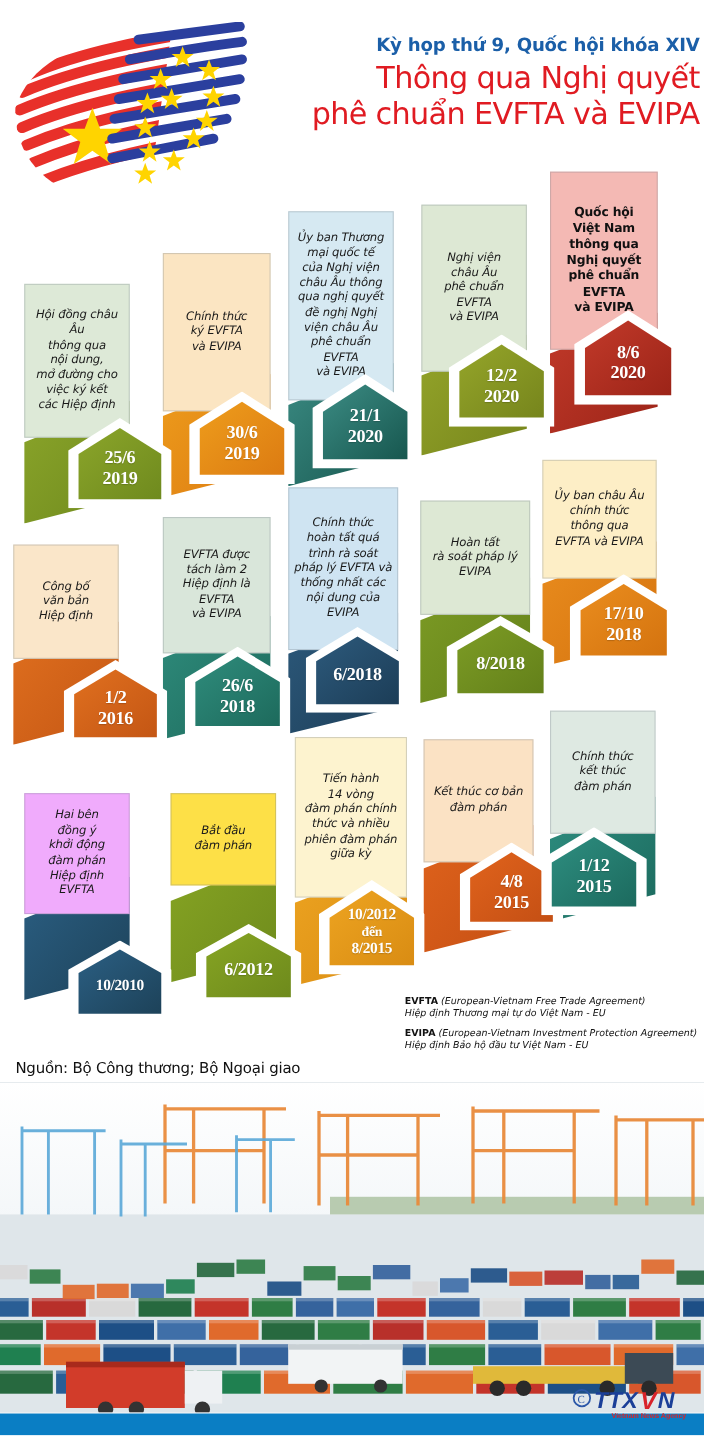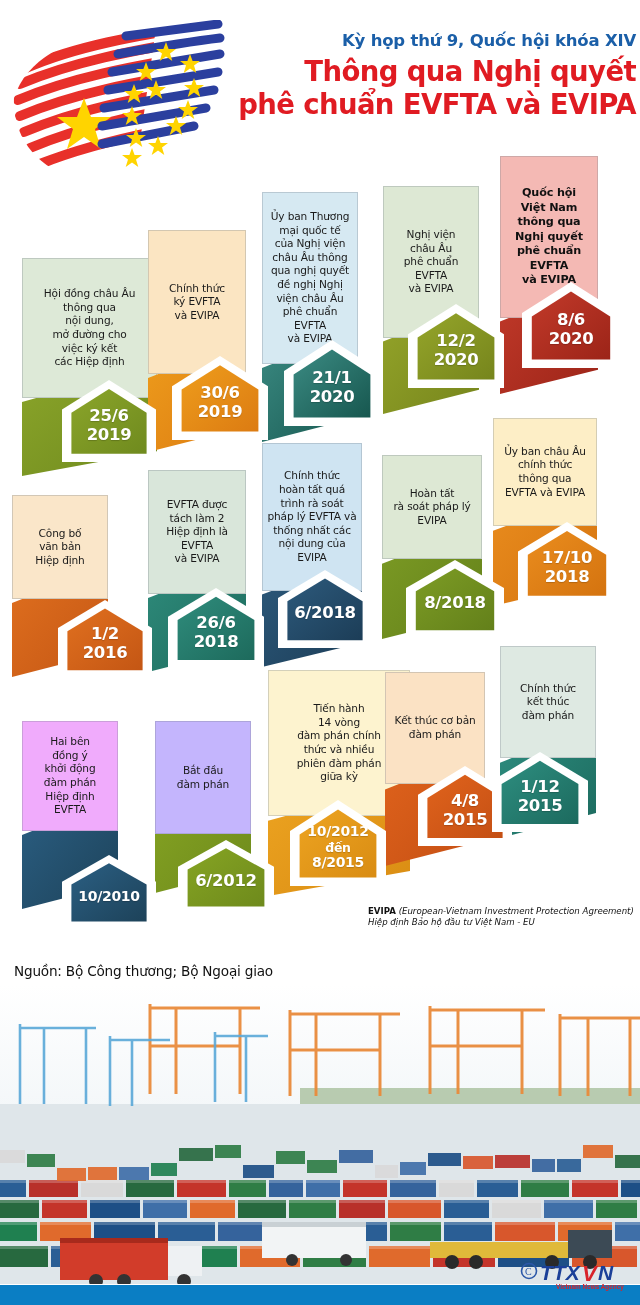--- a/index.html
+++ b/index.html
@@ -6,38 +6,38 @@
   body{width:640px;height:1305px;position:relative;overflow:hidden;
        font-family:"DejaVu Sans","Liberation Sans",sans-serif;}
 
   #page{position:absolute;left:0;top:0;width:640px;height:1305px;background:#ffffff;overflow:hidden;}
 
   
   .flag-wrap{position:absolute;left:6px;top:20px;width:250px;height:160px;}
   .hdr{position:absolute;left:232px;top:30px;width:404px;text-align:right;}
   .hdr .kicker{color:#1b5fa8;font-size:16.5px;font-weight:bold;letter-spacing:-0.2px;
                line-height:22px;margin-bottom:3px;}
-  .hdr .main{color:#e01b22;font-size:27.5px;font-weight:bold;line-height:33px;letter-spacing:-0.6px;}
+  .hdr .main{color:#e01b22;font-size:27.5px;font-weight:normal;line-height:33px;letter-spacing:-0.6px;}
 
   
   .card{position:absolute;}
   .card .panel{position:absolute;left:0;top:0;width:100%;box-sizing:border-box;
                border:1px solid rgba(120,130,140,.30);
                display:flex;align-items:center;justify-content:center;text-align:center;}
-  .card .panel span{display:block;padding:5px 4px;font-size:10.6px;
+  .card .panel span{display:block;padding:5px 4px;font-style:italic;font-size:10.6px;
                     line-height:13.6px;color:#1a1a1a;letter-spacing:-0.15px;}
   .card.hl .panel span{font-style:normal;font-weight:bold;font-size:11.2px;line-height:14.5px;color:#111;}
   .card .band{position:absolute;left:0;width:100%;}
   .card .band svg{display:block;width:100%;height:100%;}
   .badge{position:absolute;}
   .badge svg{display:block;width:100%;height:100%;}
   .badge .dt{position:absolute;left:0;right:0;top:0;bottom:0;display:flex;flex-direction:column;
              align-items:center;justify-content:center;color:#fff;font-weight:bold;
              font-size:16.5px;line-height:18.5px;letter-spacing:-0.3px;
-             text-shadow:0 1px 1px rgba(0,0,0,.18);padding-top:9px;box-sizing:border-box;}
+             text-shadow:0 1px 1px rgba(0,0,0,.18);padding-top:9px;box-sizing:border-box;font-family:Liberation Serif, serif;}
   .badge .dt.sm{font-size:14px;line-height:15.5px;}
   .badge .dt .l2{font-size:12.5px;font-weight:bold;}
 
   
   .legend{position:absolute;left:368px;top:906px;width:268px;font-style:italic;
           font-size:8.6px;line-height:11.4px;color:#111;}
   .legend b{font-style:normal;font-weight:bold;}
   .legend p{margin:0 0 6px 0;}
   .source{position:absolute;left:14px;top:963px;font-size:13.6px;color:#111;letter-spacing:-0.2px;}
 
@@ -131,25 +131,25 @@
           <svg viewBox="0 0 100 100" preserveAspectRatio="none">
             <defs>
               <linearGradient id="bg1" x1="0" y1="0" x2="1" y2="1">
                 <stop offset="0" stop-color="#86a423"></stop>
                 <stop offset="1" stop-color="#6e8a1c"></stop>
               </linearGradient>
             </defs>
             <polygon points="0,34 100,0 100,78 0,100" fill="url(#bg1)"></polygon>
           </svg>
         </div>
-        <div class="panel" style="height: 113px; background: #c4b5fd;">
+        <div class="panel" style="height: 84px; background: #fde047;">
           <span>Bắt đầu<br>đàm phán</span>
         </div>
       </div>
-      <div class="card" style="left: 268px; top: 670px; width: 102px; height: 226px; padding-left: 40px;">
+      <div class="card" style="left: 268px; top: 670px; width: 102px; height: 226px;">
         <div class="band" style="top: 112px; height: 114px;">
           <svg viewBox="0 0 100 100" preserveAspectRatio="none">
             <defs>
               <linearGradient id="bg2" x1="0" y1="0" x2="1" y2="1">
                 <stop offset="0" stop-color="#eda421"></stop>
                 <stop offset="1" stop-color="#d98c13"></stop>
               </linearGradient>
             </defs>
             <polygon points="0,34 100,0 100,78 0,100" fill="url(#bg2)"></polygon>
           </svg>
@@ -263,21 +263,21 @@
                 <stop offset="1" stop-color="#d4730f"></stop>
               </linearGradient>
             </defs>
             <polygon points="0,34 100,0 100,78 0,100" fill="url(#bg9)"></polygon>
           </svg>
         </div>
         <div class="panel" style="height: 108px; background: rgb(253, 238, 198);">
           <span>Ủy ban châu Âu<br>chính thức<br>thông qua<br>EVFTA và EVIPA</span>
         </div>
       </div>
-      <div class="card" style="left: 22px; top: 258px; width: 96px; height: 218px; padding-left: 39px;">
+      <div class="card" style="left: 22px; top: 258px; width: 96px; height: 218px;">
         <div class="band" style="top: 106px; height: 112px;">
           <svg viewBox="0 0 100 100" preserveAspectRatio="none">
             <defs>
               <linearGradient id="bg10" x1="0" y1="0" x2="1" y2="1">
                 <stop offset="0" stop-color="#8ba52a"></stop>
                 <stop offset="1" stop-color="#6f8a1e"></stop>
               </linearGradient>
             </defs>
             <polygon points="0,34 100,0 100,78 0,100" fill="url(#bg10)"></polygon>
           </svg>
@@ -348,20 +348,25 @@
         </div>
         <div class="panel" style="height: 162px; background: rgb(244, 185, 180);">
           <span>Quốc hội<br>Việt Nam<br>thông qua<br>Nghị quyết<br>phê chuẩn<br>EVFTA<br>và EVIPA</span>
         </div>
       </div>
     </div>
 
   <div class="source">Nguồn: Bộ Công thương; Bộ Ngoại giao</div>
 
   <div class="legend">
+    <p>
+      <b>EVFTA</b>
+      <span>(European-Vietnam Free Trade Agreement)</span><br>
+      <span>Hiệp định Thương mại tự do Việt Nam - EU</span>
+    </p>
     <p>
       <b>EVIPA</b>
       <span>(European-Vietnam Investment Protection Agreement)</span><br>
       <span>Hiệp định Bảo hộ đầu tư Việt Nam - EU</span>
     </p>
   </div>
 
   <div class="photo">
     <svg viewBox="0 0 640 300" width="640" height="300" preserveAspectRatio="none">
       <defs>

